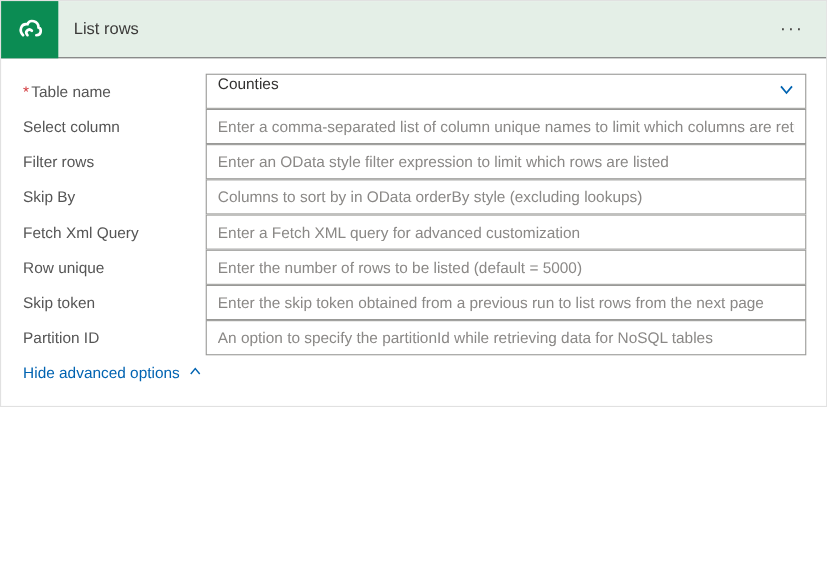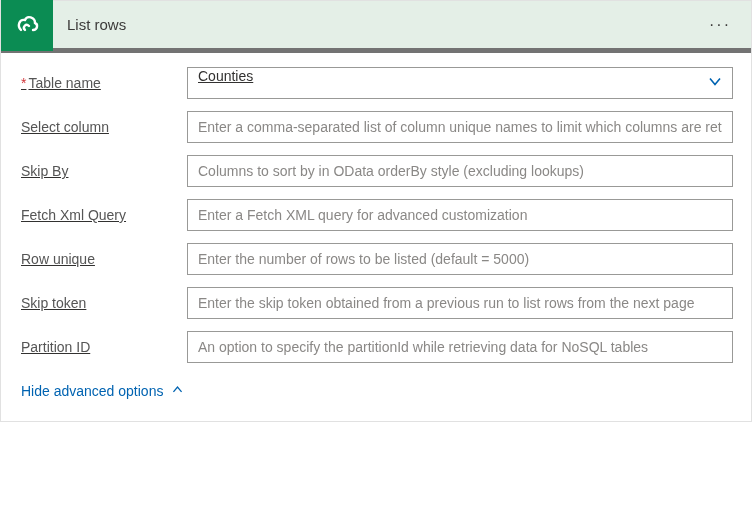--- a/index.html
+++ b/index.html
@@ -12,21 +12,21 @@
     }
     .card {
       border: 1px solid #e1e1e1;
       background: #fff;
     }
     .card-header {
       display: flex;
       align-items: center;
       height: 52px;
       background: #e4efe7;
-      border-bottom: 5px solid #737373;
+      border-bottom: 1px solid #737373;
       padding: 0 16px 0 0;
     }
     .card-header .icon-box {
       width: 52px;
       height: 52px;
       background: #0b8c53;
       display: flex;
       align-items: center;
       justify-content: center;
       flex-shrink: 0;
@@ -44,22 +44,21 @@
       font-size: 16px;
       letter-spacing: 2px;
       cursor: pointer;
     }
     .form-area {
       padding: 14px 18px 6px 18px;
     }
     .form-row {
       display: flex;
       align-items: center;
-      margin-bottom: 12px;
-      text-decoration: underline;
+      margin-bottom: 0;
     }
     .form-label {
       width: 168px;
       flex-shrink: 0;
       font-size: 14px;
       color: #555;
       padding-left: 2px;
     }
     .form-label .req {
       color: #d13438;
@@ -141,20 +140,26 @@
       </div>
     </div>
 
     <div class="form-row">
       <div class="form-label">Select column</div>
       <div class="input-wrap">
         <input class="text-input" type="text" placeholder="Enter a comma-separated list of column unique names to limit which columns are returned" style="">
       </div>
     </div>
 
+    <div class="form-row">
+      <div class="form-label">Filter rows</div>
+      <div class="input-wrap">
+        <input class="text-input" type="text" placeholder="Enter an OData style filter expression to limit which rows are listed" style="">
+      </div>
+    </div>
 
     <div class="form-row">
       <div class="form-label">Skip By</div>
       <div class="input-wrap">
         <input class="text-input" type="text" placeholder="Columns to sort by in OData orderBy style (excluding lookups)" style="">
       </div>
     </div>
 
     <div class="form-row">
       <div class="form-label">Fetch Xml Query</div>

